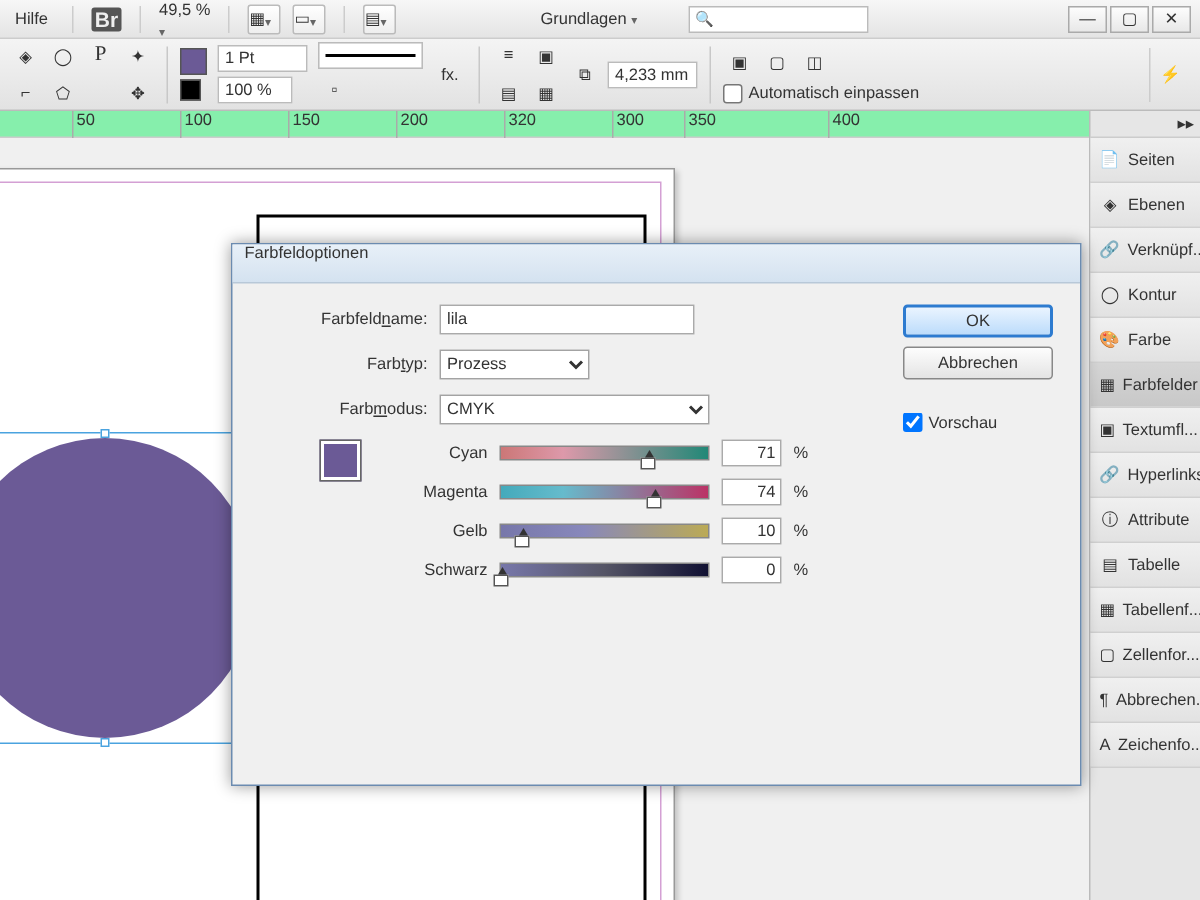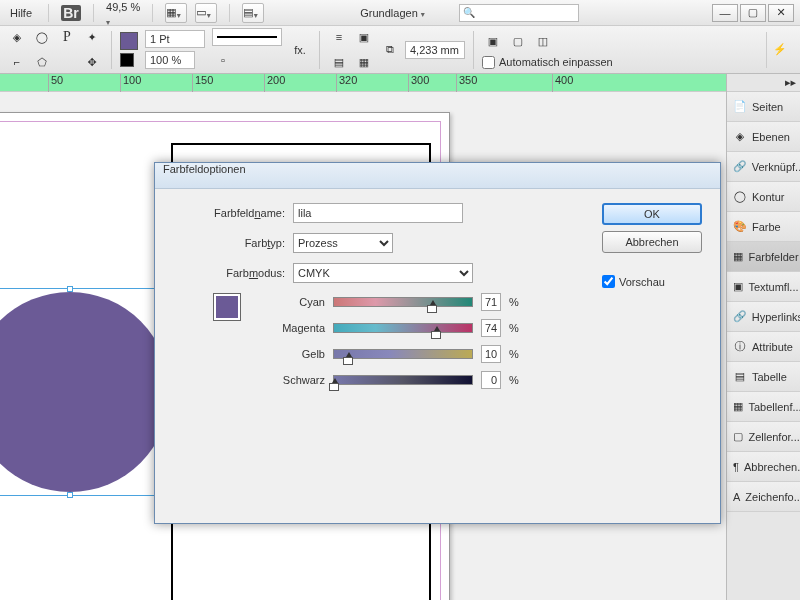--- a/index.html
+++ b/index.html
@@ -62,21 +62,21 @@
 .dialog .btns { position:absolute; top:14px; right:18px; display:flex; flex-direction:column; gap:6px; align-items:stretch; width:100px; }
 .dialog .btn { height:22px; border:1px solid #888; border-radius:3px; background:linear-gradient(#fdfdfd,#e4e4e4); display:flex; align-items:center; justify-content:center; }
 .dialog .btn.primary { border:2px solid #2d7bd0; background:linear-gradient(#eaf4ff,#bcdcfb); }
 .dialog .preview-sw { width:28px; height:28px; background:#6b5a96; border:1px solid #666; box-shadow:inset 0 0 0 2px #fff; }
 .dialog .sliders { margin-left:58px; }
 .dialog .srow { display:flex; align-items:center; gap:8px; margin-bottom:8px; }
 .dialog .srow .sl { width:70px; text-align:right; }
 .dialog .srow .track { width:140px; height:10px; position:relative; border:1px solid #888; }
 .dialog .srow .track .thumb { position:absolute; top:7px; width:10px; height:8px; background:#fff; border:1px solid #555; transform:translateX(-50%); }
 .dialog .srow .track .thumb::after { content:""; position:absolute; top:-6px; left:2px; border-left:3px solid transparent; border-right:3px solid transparent; border-bottom:5px solid #333; }
-.dialog .srow .val { width:20px; height:18px; border:1px solid #aaa; background:#fff; text-align:right; padding:1px 3px; }
+.dialog .srow .val { width:40px; height:18px; border:1px solid #aaa; background:#fff; text-align:right; padding:1px 3px; }
 .track.cyan { background:linear-gradient(90deg,#c77,#d9a 30%,#287 100%); }
 .track.mag { background:linear-gradient(90deg,#4ab,#6bc 30%,#b36 100%); }
 .track.yel { background:linear-gradient(90deg,#77a,#88b 40%,#ba5 100%); }
 .track.blk { background:linear-gradient(90deg,#77a,#556 50%,#113 100%); }
 .cursor-ptr { position:absolute; width:14px; height:18px; pointer-events:none; }
 .cursor-ptr svg { width:14px; height:18px; }
 </style>
 </head>
 <body>
 

